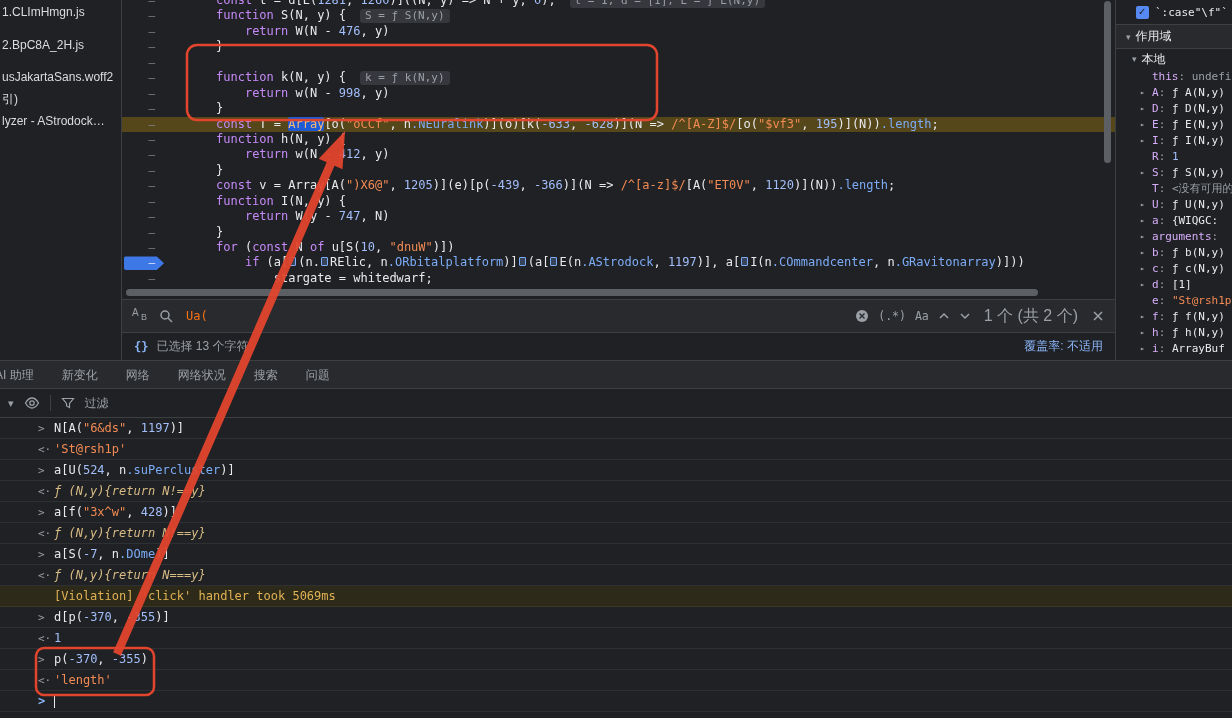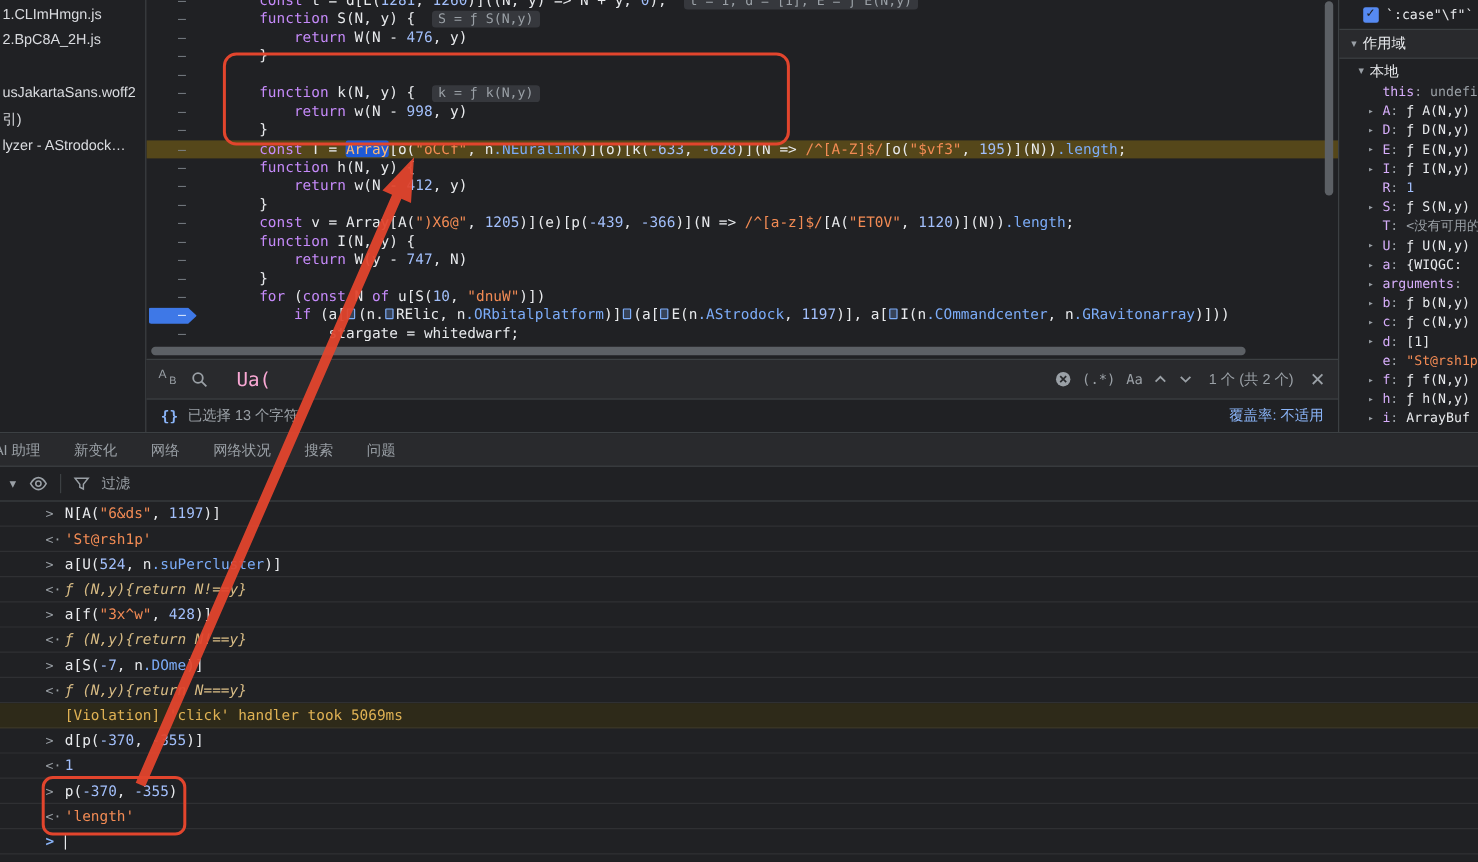--- a/index.html
+++ b/index.html
@@ -38,24 +38,24 @@
   #hscroll .thumb{position:absolute;left:0;top:1px;width:912px;height:7px;border-radius:4px;background:#5C6065}
   #vscroll{position:absolute;top:0;right:3px;width:8px;height:296px}
   #vscroll .thumb{position:absolute;top:1px;left:0;height:162px;width:7px;border-radius:4px;background:#5C6065}
 
   #search-bar{position:absolute;top:299px;left:0;width:100%;height:34px;background:var(--c-panel,#292A2D);
     border-top:1px solid var(--c-border,#3C4043);border-bottom:1px solid var(--c-border,#3C4043);
     display:flex;align-items:center;padding:0 10px;gap:9px;color:var(--c-dim,#9AA0A6)}
   .ab-icon{position:relative;width:18px;height:16px;color:#9AA0A6;font-size:10px;flex:0 0 18px;cursor:pointer}
   .ab-a{position:absolute;left:0;top:-1px}
   .ab-b{position:absolute;left:9px;top:4px;font-size:9px}
-  #search-query{flex:1;display:flex;align-items:center;gap:24px;font-family:"DejaVu Sans Mono",monospace;
-    font-size:16px;color:#f9a8d4;height:24px;cursor:text}
+  #search-query{flex:1;display:flex;align-items:center;gap:13px;font-family:"DejaVu Sans Mono",monospace;
+    font-size:12px;color:#f97316;height:24px;cursor:text}
   .sb-text{font-family:"DejaVu Sans Mono",monospace;font-size:11.5px;color:#9AA0A6;cursor:pointer;white-space:nowrap}
-  #search-count{font-size:12px;color:var(--c-dim,#9AA0A6);white-space:nowrap;margin:0 4px}
+  #search-count{font-size:16px;color:var(--c-dim,#9AA0A6);white-space:nowrap;margin:0 4px}
   .icon{cursor:pointer;flex:none}
 
   #status-bar{position:absolute;top:333px;left:0;width:100%;height:27px;display:flex;align-items:center;
     padding:0 12px;gap:8px;font-size:12px;color:var(--c-dim,#9AA0A6)}
   #pretty-print{color:var(--c-blue,#8AB4F8);font-family:"DejaVu Sans Mono",monospace;font-weight:bold;cursor:pointer}
   #coverage{margin-left:auto;color:var(--c-blue,#8AB4F8);cursor:pointer}
 
   
   #sidebar{position:absolute;top:0;left:1115px;width:117px;height:360px;border-left:1px solid var(--c-border,#3C4043);
     font-size:12px;overflow:hidden}
@@ -110,21 +110,21 @@
 </head>
 <body>
 
 <div id="app">
 
   <div id="sources">
 
     <div id="file-panel">
       <div id="file-items">
           <div class="file-item" style="top: 2px;">1.CLImHmgn.js</div>
-          <div class="file-item" style="top: 23px;">2.BpC8A_2H.js</div>
+          <div class="file-item" style="top: 35px;">2.BpC8A_2H.js</div>
           <div class="file-item" style="top: 67px;">usJakartaSans.woff2</div>
           <div class="file-item" style="top: 89px;">引)</div>
           <div class="file-item" style="top: 111px;">lyzer - AStrodock…</div>
         </div>
     </div>
 
     <div id="editor">
       <div id="code-area">
         <div id="code-lines">
             <div class="code-line"><div class="gutter"><span class="gutter-dash">–</span></div><div class="line-text"><span class="tok-kw">const</span><span class="tok-plain"> t = d[E(</span><span class="tok-num">1281</span><span class="tok-plain">, </span><span class="tok-num">1260</span><span class="tok-plain">)]((N, y) =&gt; N + y, </span><span class="tok-num">0</span><span class="tok-plain">);</span><span class="hint">t = 1, d = [1], E = ƒ E(N,y)</span></div></div>

